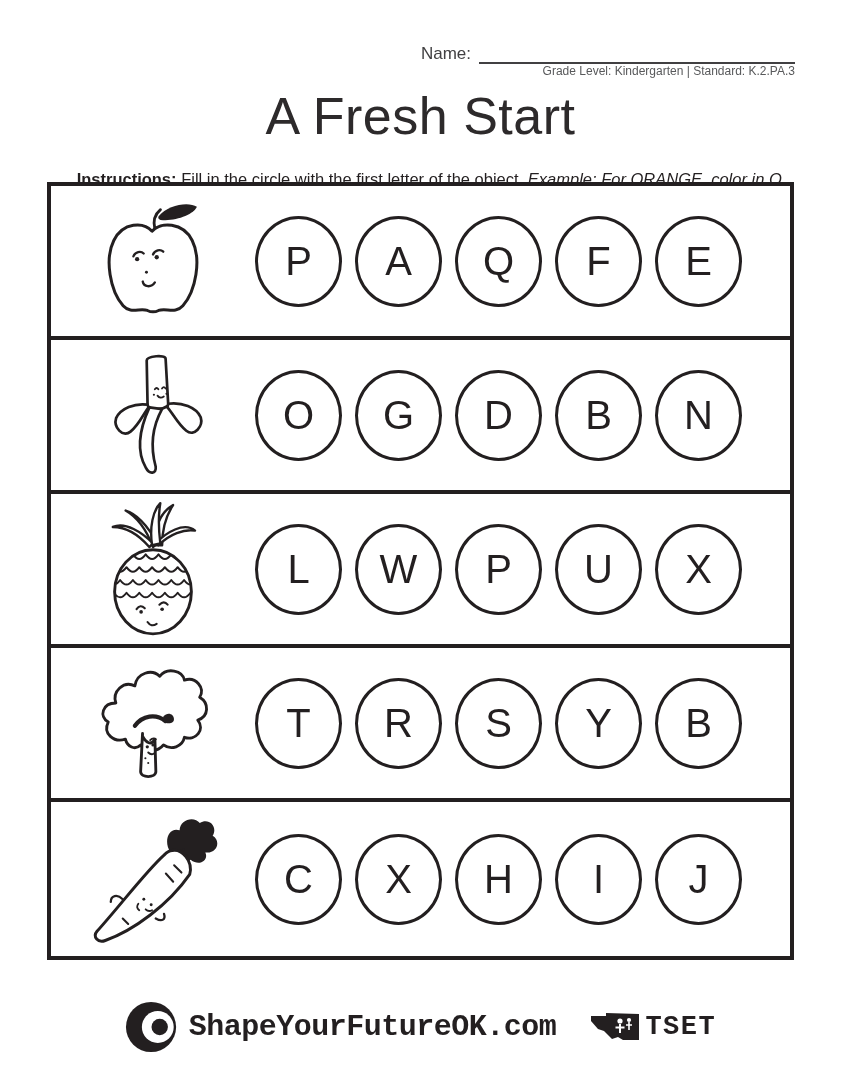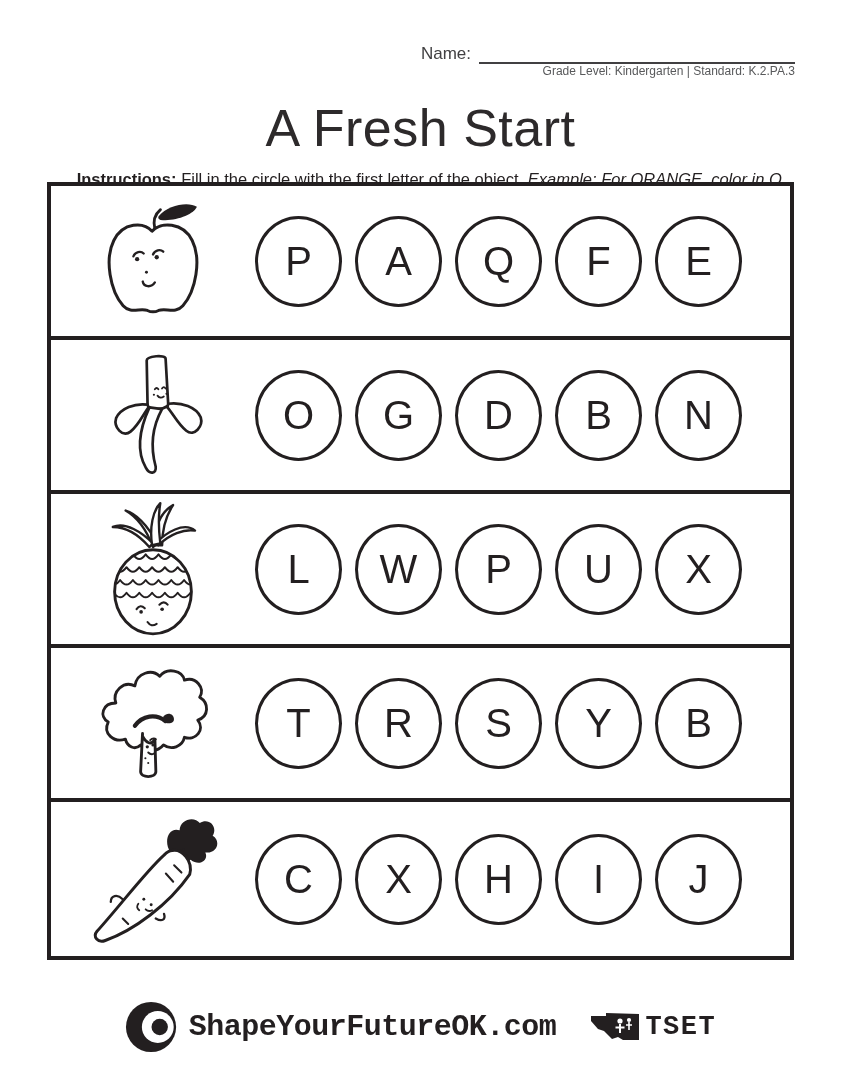--- a/index.html
+++ b/index.html
@@ -14,21 +14,21 @@
   }
   .topbar {
     position: absolute; top: 44px; left: 48px; right: 46px;
     display: flex; justify-content: space-between; align-items: flex-end; flex-direction: column;
   }
   .name-block { display: flex; align-items: flex-end; gap: 8px; font-size: 17px; color: #414042; }
   .name-line { display: inline-block; width: 316px; height: 16px; border-bottom: 2.5px solid #414042; }
   .grade-text { font-size: 12px; color: #58595b; padding-bottom: 3px; }
 
   .title {
-    position: absolute; top: 98px; left: 0; width: 100%;
+    position: absolute; top: 86px; left: 0; width: 100%;
     margin: 0; text-align: center;
     font-size: 52px; font-weight: 500; letter-spacing: 0.5px; color: #2d2a2b;
   }
   .instructions {
     position: absolute; top: 159px; left: 0; width: 100%;
     margin: 11px; text-align: center; font-size: 16.5px; color: #231f20;
   }
   .instructions .lbl { font-weight: 700; }
   .instructions .ex { font-style: italic; }
 

